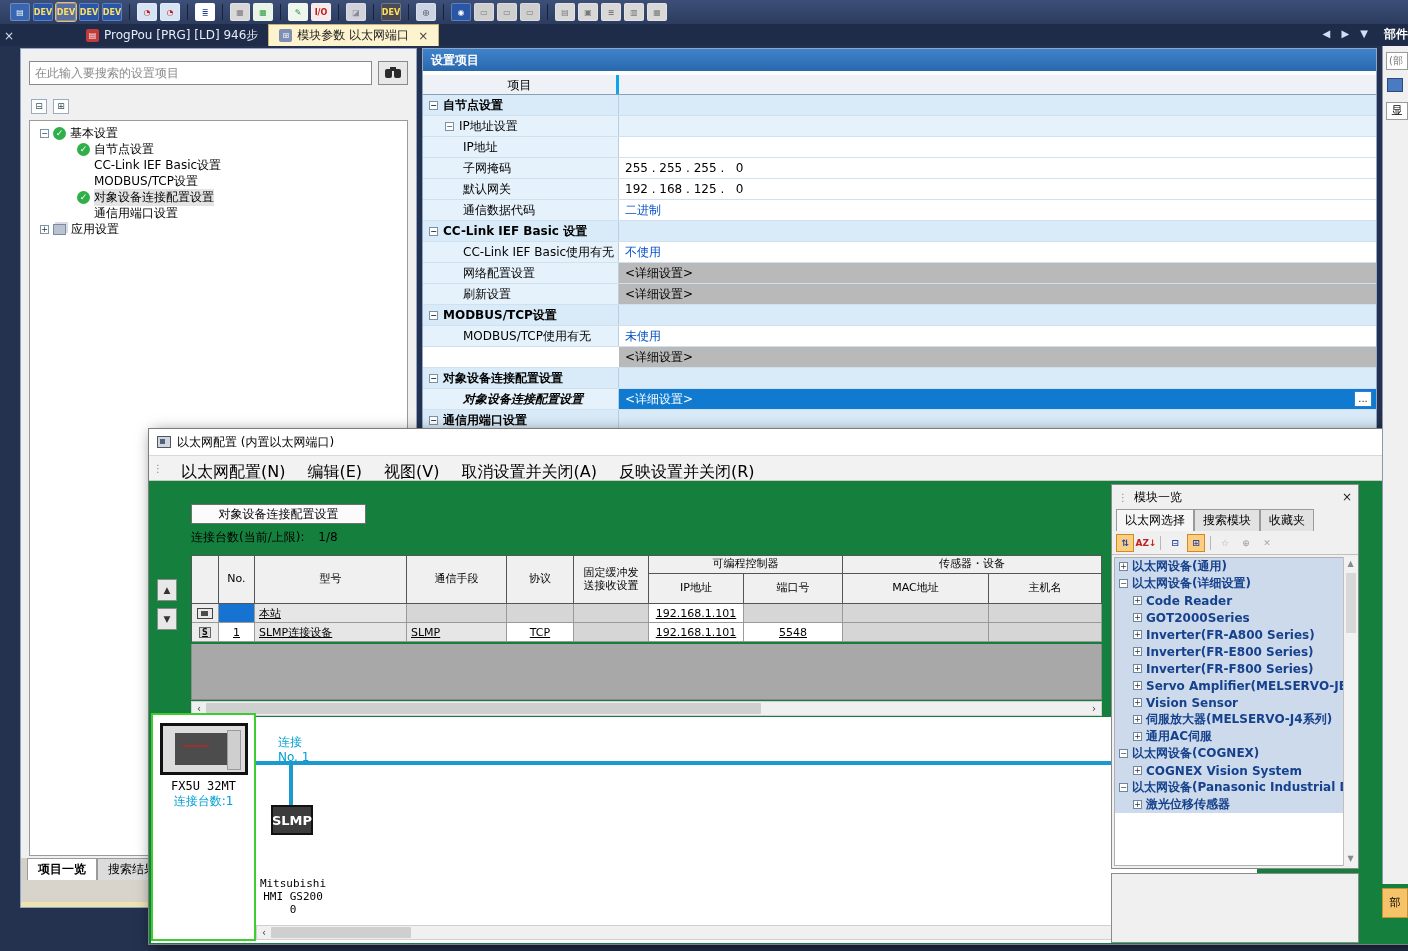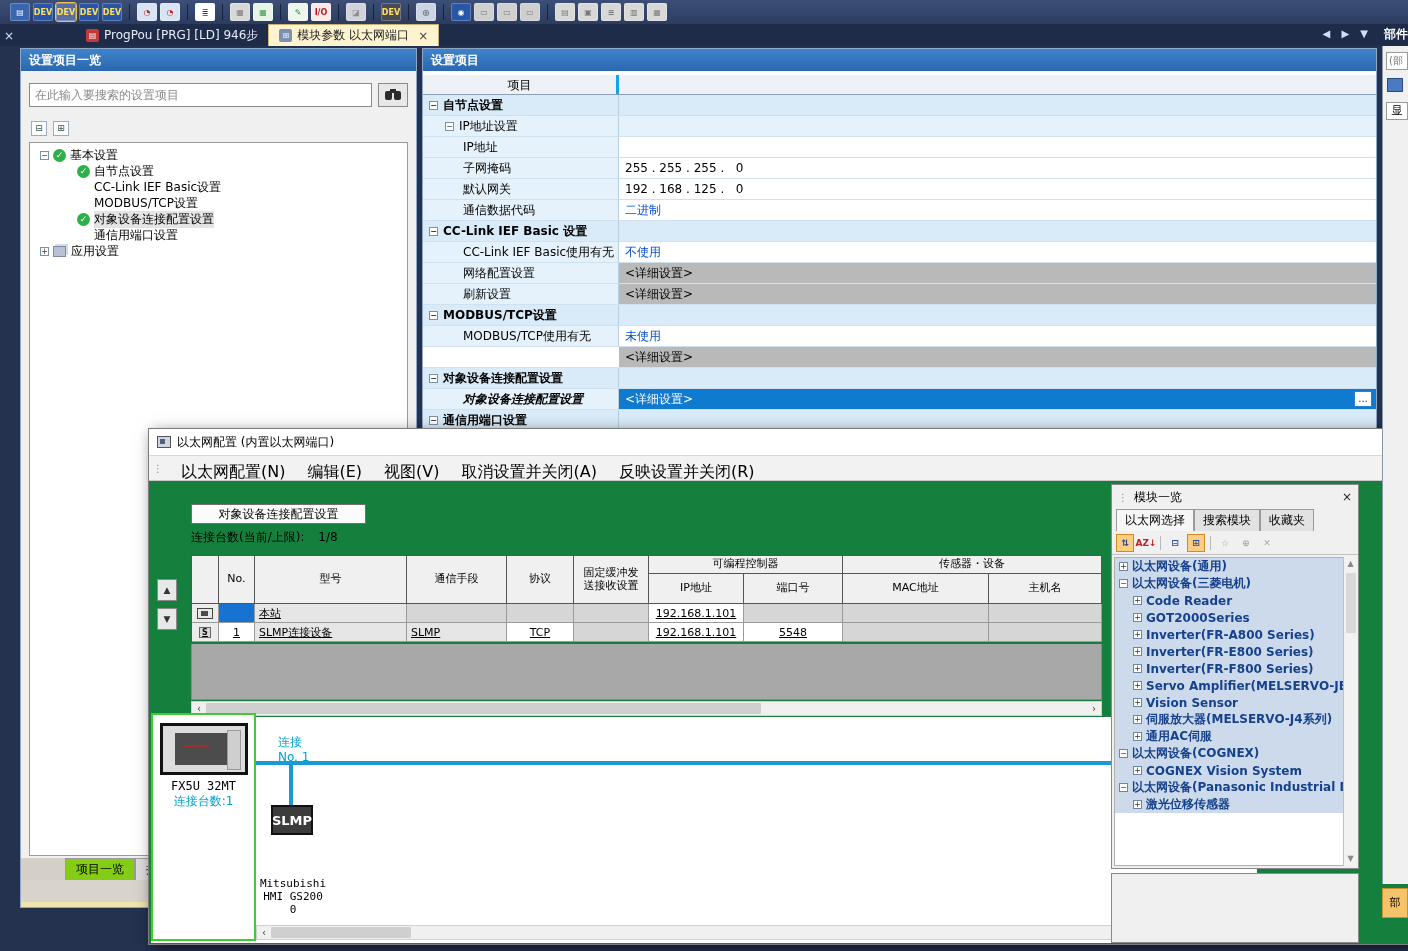--- a/index.html
+++ b/index.html
@@ -36,21 +36,21 @@
   .mini-tree-ico { width:16px; height:15px; border:1px solid #9aacc4; background:#fff; font-size:9px; line-height:13px; text-align:center; color:#355; }
   #lp-treebox { flex:1; background:#fff; border:1px solid #9a9a9a; margin:2px 8px 0 8px; overflow:hidden; padding-top:4px; }
   .lt-row { display:flex; align-items:center; height:16px; font-size:12px; white-space:nowrap; }
   .lt-row.sel .lt-label { background:#e4e4e4; }
   .lt-exp { width:9px; height:9px; border:1px solid #7a92a8; background:#fff; font-size:8px; line-height:7px; text-align:center; color:#333; margin-right:4px; flex:none; }
   .lt-check { width:13px; height:13px; border-radius:50%; background:#2faf4a; color:#fff; font-size:9px; line-height:13px; text-align:center; margin-right:4px; flex:none; }
   .lt-folder { width:13px; height:11px; background:#b9c2d2; border:1px solid #7e8aa0; box-shadow:2px -2px 0 #d6dce8; margin-right:5px; flex:none; }
   .lt-spacer { width:17px; flex:none; }
   #lp-bottom-tabs { display:flex; height:22px; margin-top:2px; background:#d4d0c8; padding-left:6px; }
   .lp-btab { padding:0 10px; line-height:20px; font-size:12px; border:1px solid #9a9a9a; border-bottom:none; background:#dcdcdc; }
-  .lp-btab.active { background:#84cc16; font-weight:normal;margin-left:38px; }
+  .lp-btab.active { background:#ffffff; font-weight:bold; }
   #lp-bottom-fill { height:22px; background:#d8d4cc; }
   #lp-bottom-cream { height:5px; background:#efe3ae; }
 
   
   #settings-panel { position:absolute; left:422px; top:48px; width:955px; height:860px; background:#fff; border:1px solid #8ea6c8; }
   #sp-colhdr { display:flex; height:20px; border-bottom:1px solid #8aa0b4; background:#eef2f6; margin-top:4px; }
   #sp-colhdr .c1 { width:196px; text-align:center; line-height:20px; border-right:3px solid #0ea5e9; }
   #sp-colhdr .c2 { flex:1; text-align:center; line-height:20px;margin-top:20px; }
   .srow { display:flex; height:21px; border-bottom:1px solid #cfe0ee; font-size:12px; }
   .slabel { width:196px; border-right:1px solid #b8cfe0; display:flex; align-items:center; white-space:nowrap; overflow:hidden; }
@@ -195,21 +195,20 @@
     </div>
     <div class="doc-tab active">
       <span class="tab-ico mod">⊞</span>
       <span>模块参数 以太网端口</span>
       <span class="tab-close-x">×</span>
     </div>
     <div id="tab-nav">◀ ▶ ▼</div>
   </div>
 
   <div id="left-panel">
-    <div class="panel-hdr">设置项目一览</div>
     <div id="lp-search-row">
       <div id="lp-search">在此输入要搜索的设置项目</div>
       <div id="lp-find-btn">
         <svg width="18" height="14" viewBox="0 0 18 14">
           <rect x="1" y="3" width="7" height="9" rx="2" fill="#2b2b2b"></rect>
           <rect x="10" y="3" width="7" height="9" rx="2" fill="#2b2b2b"></rect>
           <rect x="6" y="1" width="6" height="4" fill="#2b2b2b"></rect>
         </svg>
       </div>
     </div>
@@ -514,21 +513,21 @@
         <span class="mp-ico dis">⊕</span>
         <span class="mp-ico dis">✕</span>
       </div>
       <div id="mp-tree-wrap">
           <div class="mt-row" style="padding-left: 4px;">
             <span class="mt-exp">+</span>
             <span>以太网设备(通用)</span>
           </div>
           <div class="mt-row" style="padding-left: 4px;">
             <span class="mt-exp">−</span>
-            <span>以太网设备(三菱电机)</span>
+            <span>以太网设备(详细设置)</span>
           </div>
           <div class="mt-row" style="padding-left: 18px;">
             <span class="mt-exp">+</span>
             <span>Code Reader</span>
           </div>
           <div class="mt-row" style="padding-left: 18px;">
             <span class="mt-exp">+</span>
             <span>GOT2000Series</span>
           </div>
           <div class="mt-row" style="padding-left: 18px;">

